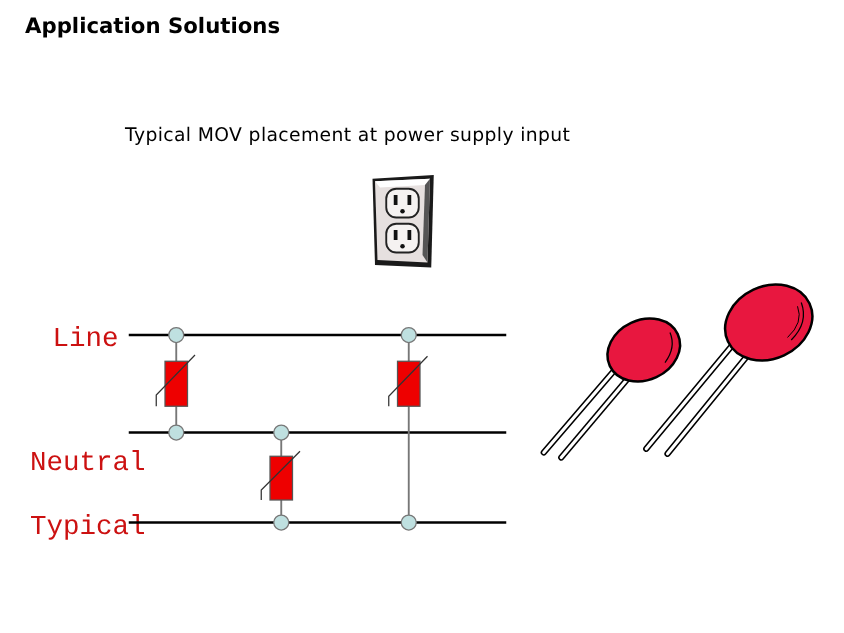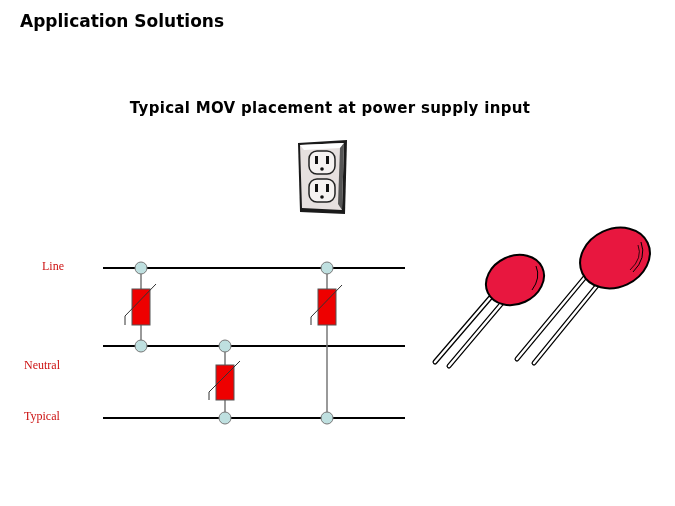--- a/index.html
+++ b/index.html
@@ -1,19 +1,19 @@
 <!DOCTYPE html>
 <html><head>
   <meta charset="utf-8">
   <style>
     html, body { margin: 0; padding: 0; background: #ffffff; }
     body { width: 675px; height: 506px; position: relative; overflow: hidden; font-family: "DejaVu Sans", sans-serif; }
     .title { position: absolute; left: 0; width: 534px; top: 11px; text-align: left; font-weight: bold; font-size: 17px; color: #000; margin-left: 20px; }
-    .subtitle { position: absolute; left: 100px; width: 460px; top: 99px; text-align: center; font-weight: bold; font-size: 15px; color: #000; letter-spacing: 0.3px; }
-    .rail-label { position: absolute; font-family: Liberation Serif, serif; font-size: 12px; color: #cc1111; }
+    .subtitle { position: absolute; left: 100px; width: 460px; top: 99px; font-weight: normal; font-size: 15px; color: #000; letter-spacing: 0.3px; }
+    .rail-label { position: absolute; font-family: Liberation Mono, monospace; font-size: 22px; color: #cc1111; }
     svg { position: absolute; left: 0; top: 0; }
   </style>
 </head>
 <body>
 
 <div class="title">Application Solutions</div>
 <div class="subtitle">Typical MOV placement at power supply input</div>
 
 <div class="rail-label" style="left:42px; top:259px;">Line</div>
 <div class="rail-label" style="left:24px; top:358px;">Neutral</div>

